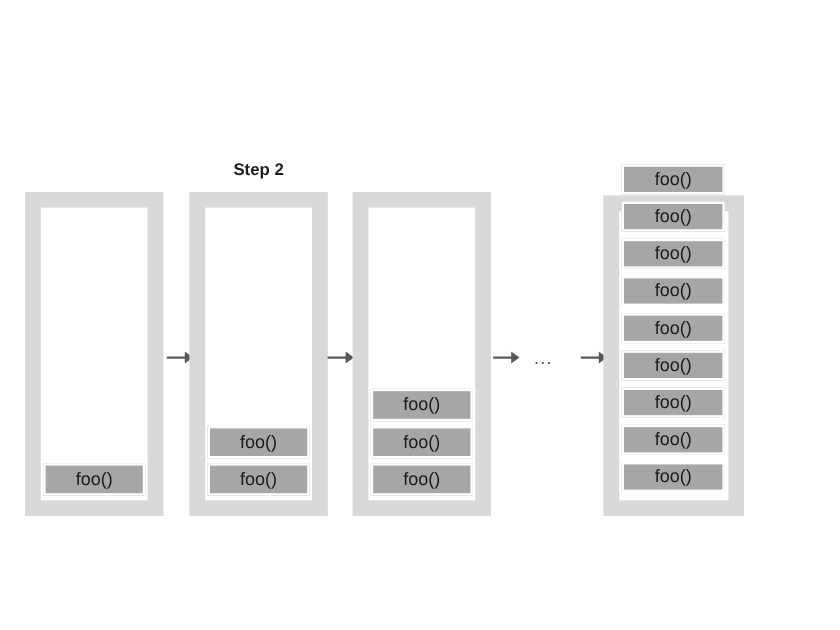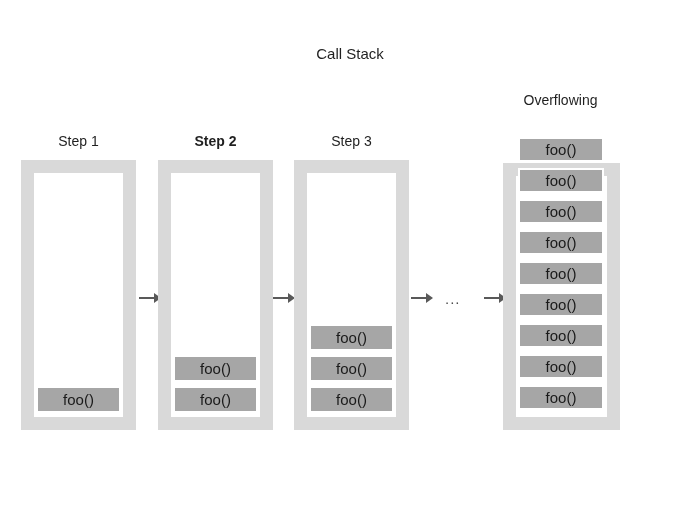--- a/index.html
+++ b/index.html
@@ -90,23 +90,21 @@
     color: #4d4d4d;
     letter-spacing: 1px;
     white-space: nowrap;
   }
 </style>
 </head>
 <body>
 
 <div id="canvas">
 
-  <div class="diagram-title">Call Stack</div>
 
-  <div class="step-label" style="left:21px; top:133px; width:115px;">Step 1</div>
   <div class="stack-column">
     <div class="stack-container" style="left:21px; top:160px; width:115px; height:270px;">
       <div class="stack-well" style="left:0px; top:0px; width:89px; height:244px;"></div>
     </div>
     <div class="frames-layer">
       <div class="frame" style="left:36px; top:386px; width:85px; height:27px;">foo()</div>
     </div>
   </div>
 
   <svg class="arrow" style="left:138px; top:291px;" viewBox="0 0 24 14">
@@ -123,21 +121,20 @@
       <div class="frame" style="left:173px; top:355px; width:85px; height:27px;">foo()</div>
       <div class="frame" style="left:173px; top:386px; width:85px; height:27px;">foo()</div>
     </div>
   </div>
 
   <svg class="arrow" style="left:272px; top:291px;" viewBox="0 0 24 14">
     <line x1="1" y1="7" x2="17" y2="7" stroke="#595959" stroke-width="2"></line>
     <path d="M16 2 L23 7 L16 12 Z" fill="#595959"></path>
   </svg>
 
-  <div class="step-label" style="left:294px; top:133px; width:115px;">Step 3</div>
   <div class="stack-column">
     <div class="stack-container" style="left:294px; top:160px; width:115px; height:270px;">
       <div class="stack-well" style="left:0px; top:0px; width:89px; height:244px;"></div>
     </div>
     <div class="frames-layer">
       <div class="frame" style="left:309px; top:324px; width:85px; height:27px;">foo()</div>
       <div class="frame" style="left:309px; top:355px; width:85px; height:27px;">foo()</div>
       <div class="frame" style="left:309px; top:386px; width:85px; height:27px;">foo()</div>
     </div>
   </div>
@@ -147,21 +144,20 @@
     <path d="M16 2 L23 7 L16 12 Z" fill="#595959"></path>
   </svg>
 
   <div class="ellipsis" style="left:445px; top:290px;">...</div>
 
   <svg class="arrow" style="left:483px; top:291px;" viewBox="0 0 24 14">
     <line x1="1" y1="7" x2="17" y2="7" stroke="#595959" stroke-width="2"></line>
     <path d="M16 2 L23 7 L16 12 Z" fill="#595959"></path>
   </svg>
 
-  <div class="step-label" style="left:503px; top:92px; width:115px;">Overflowing</div>
   <div class="stack-column">
     <div class="stack-container" style="left:503px; top:163px; width:117px; height:267px;">
       <div class="stack-well" style="left:0px; top:0px; width:91px; height:241px;"></div>
     </div>
     <div class="frames-layer">
       <div class="frame" style="left:518px; top:137px; width:86px; height:25px;">foo()</div>
       <div class="frame" style="left:518px; top:168px; width:86px; height:25px;">foo()</div>
       <div class="frame" style="left:518px; top:199px; width:86px; height:25px;">foo()</div>
       <div class="frame" style="left:518px; top:230px; width:86px; height:25px;">foo()</div>
       <div class="frame" style="left:518px; top:261px; width:86px; height:25px;">foo()</div>

